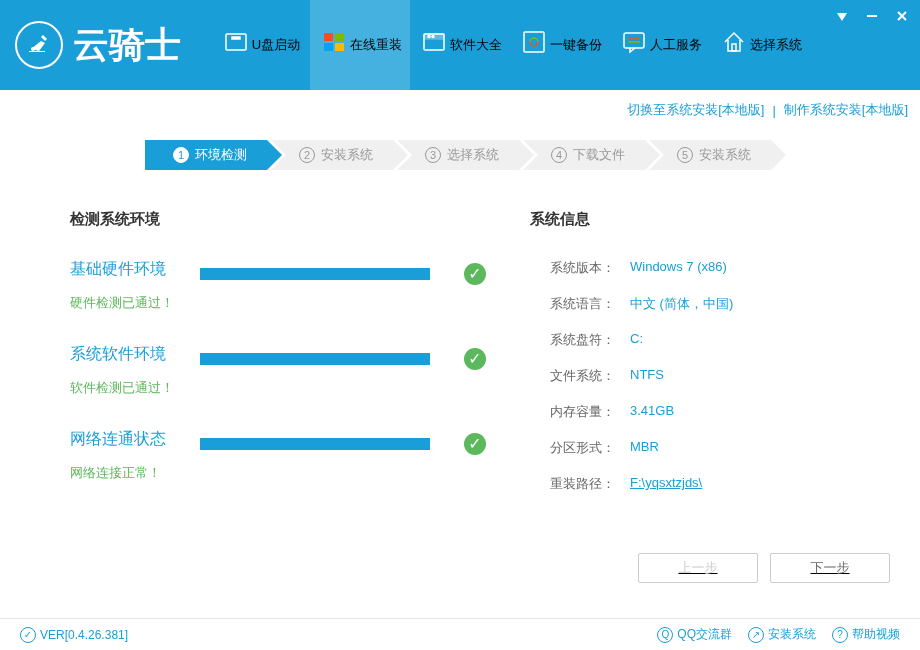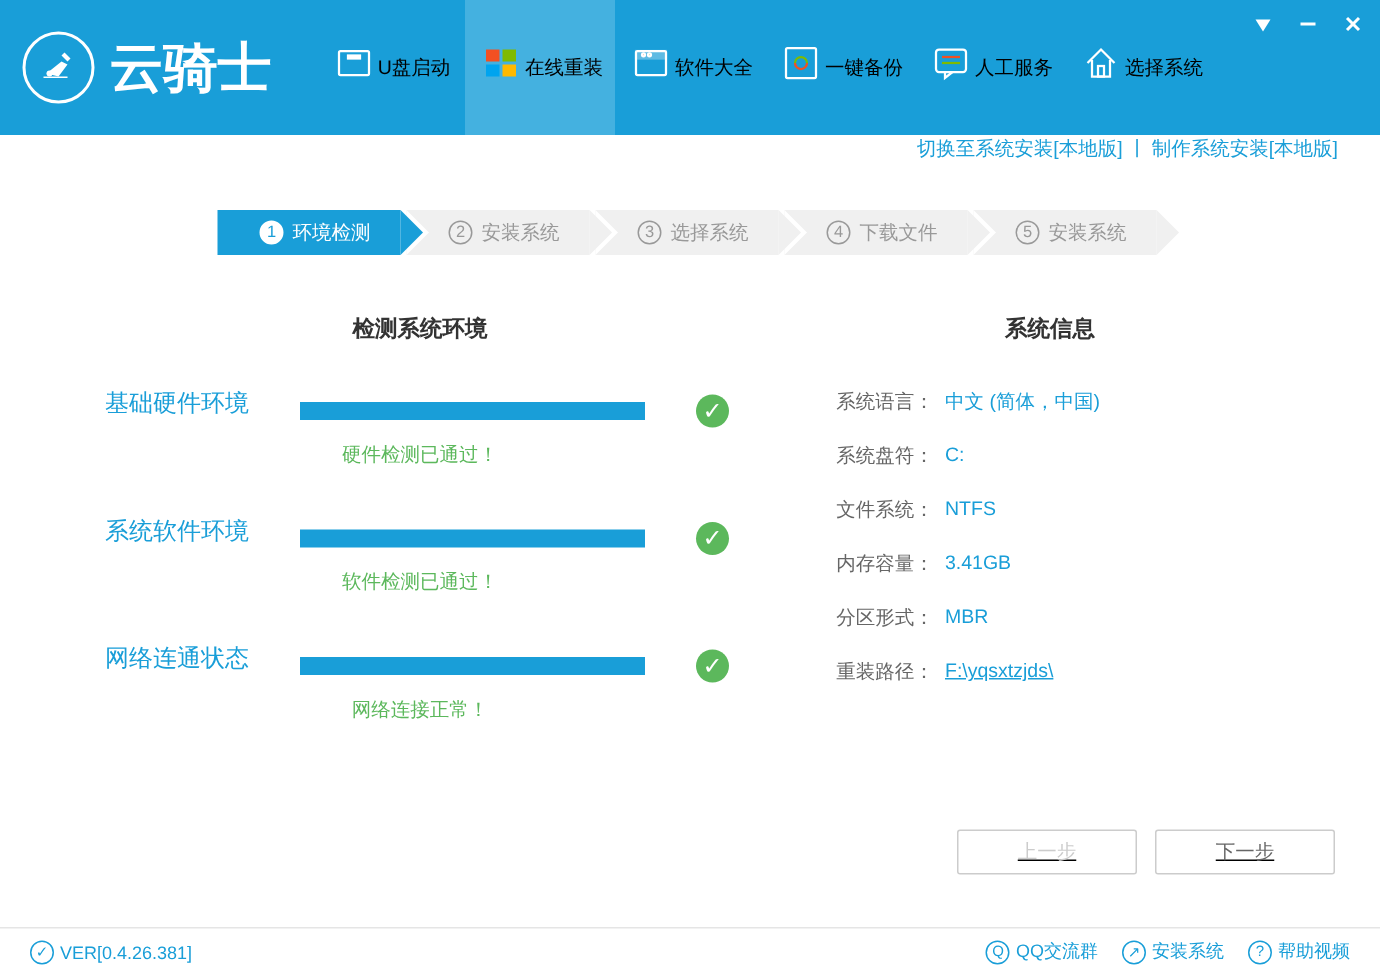--- a/index.html
+++ b/index.html
@@ -12,34 +12,34 @@
 
 .nav-tabs { display: flex; height: 100%; }
 .nav-tab { width: 100px; display: flex; flex-direction: row; align-items: center; justify-content: center; cursor: pointer; color: #000000; }
 .nav-tab.active { background: #44b1e0; }
 .nav-tab-icon { width: 32px; height: 32px; margin-bottom: 6px; display: flex; align-items: center; justify-content: center; }
 .nav-tab-label { font-size: 13px; }
 
 .window-controls { position: absolute; top: 8px; right: 10px; display: flex; gap: 14px; }
 .window-ctrl { width: 16px; height: 16px; cursor: pointer; color: #fff; display: flex; align-items: center; justify-content: center; }
 
-.toplinks { height: 40px; display: flex; justify-content: flex-end; padding-right: 28px; gap: 8px; font-size: 13px; margin-left: 48px; }
+.toplinks { height: 40px; display: flex; align-items: center; justify-content: flex-end; padding-right: 12px; gap: 8px; font-size: 13px; margin-left: 48px; }
 .toplink { color: #199ed8; cursor: pointer; }
 .toplink-sep { color: #199ed8; }
 
 .steps { display: flex; justify-content: center; margin-top: 10px; }
 .step { height: 30px; display: flex; align-items: center; padding: 0 20px 0 28px; background: #f0f0f0; color: #999; font-size: 13px; position: relative; margin-right: 4px; }
 .step:after { content: ""; position: absolute; right: -15px; top: 0; border-left: 15px solid #f0f0f0; border-top: 15px solid transparent; border-bottom: 15px solid transparent; z-index: 2; }
 .step:before { content: ""; position: absolute; right: -19px; top: 0; border-left: 15px solid #fff; border-top: 15px solid transparent; border-bottom: 15px solid transparent; z-index: 1; }
 .step.active { background: #199ed8; color: #fff; }
 .step.active:after { border-left-color: #199ed8; }
 .step-num { display: inline-flex; width: 16px; height: 16px; border: 1px solid #999; border-radius: 50%; align-items: center; justify-content: center; font-size: 11px; margin-right: 6px; }
 .step.active .step-num { border-color: #fff; background: #fff; color: #199ed8; }
 
-.content { display: flex; padding: 40px 50px 0 70px; text-align: center; }
+.content { display: flex; padding: 40px 50px 0 70px; }
 .left-panel { flex: 1; }
 .right-panel { width: 380px; padding-left: 40px; }
 .panel-title { font-size: 15px; font-weight: bold; color: #333; margin-bottom: 30px; }
 
 .check-item { margin-bottom: 32px; }
 .check-label { color: #199ed8; font-size: 16px; margin-bottom: 8px; display: inline-block; }
 .check-row { display: flex; align-items: center; gap: 16px; }
 .check-bar { width: 230px; height: 12px; background: #199ed8; margin-left: 18px; }
 .check-icon { width: 22px; height: 22px; background: #5cb85c; border-radius: 50%; margin-left: 18px; display: flex; align-items: center; justify-content: center; color: #fff; }
 .check-status { color: #5cb85c; font-size: 13px; margin-top: 6px; }
@@ -210,20 +210,24 @@
       <div class="check-row">
         <span class="check-label">网络连通状态</span>
         <div class="check-bar"></div>
         <div class="check-icon">✓</div>
       </div>
       <div class="check-status">网络连接正常！</div>
     </div>
   </div>
   <div class="right-panel">
     <div class="panel-title">系统信息</div>
+    <div class="info-row">
+        <span class="info-label">系统版本：</span>
+        <span class="info-value">Windows 7 (x86)</span>
+      </div>
     <div class="info-row">
         <span class="info-label">系统语言：</span>
         <span class="info-value">中文 (简体，中国)</span>
       </div>
     <div class="info-row">
         <span class="info-label">系统盘符：</span>
         <span class="info-value">C:</span>
       </div>
     <div class="info-row">
         <span class="info-label">文件系统：</span>

